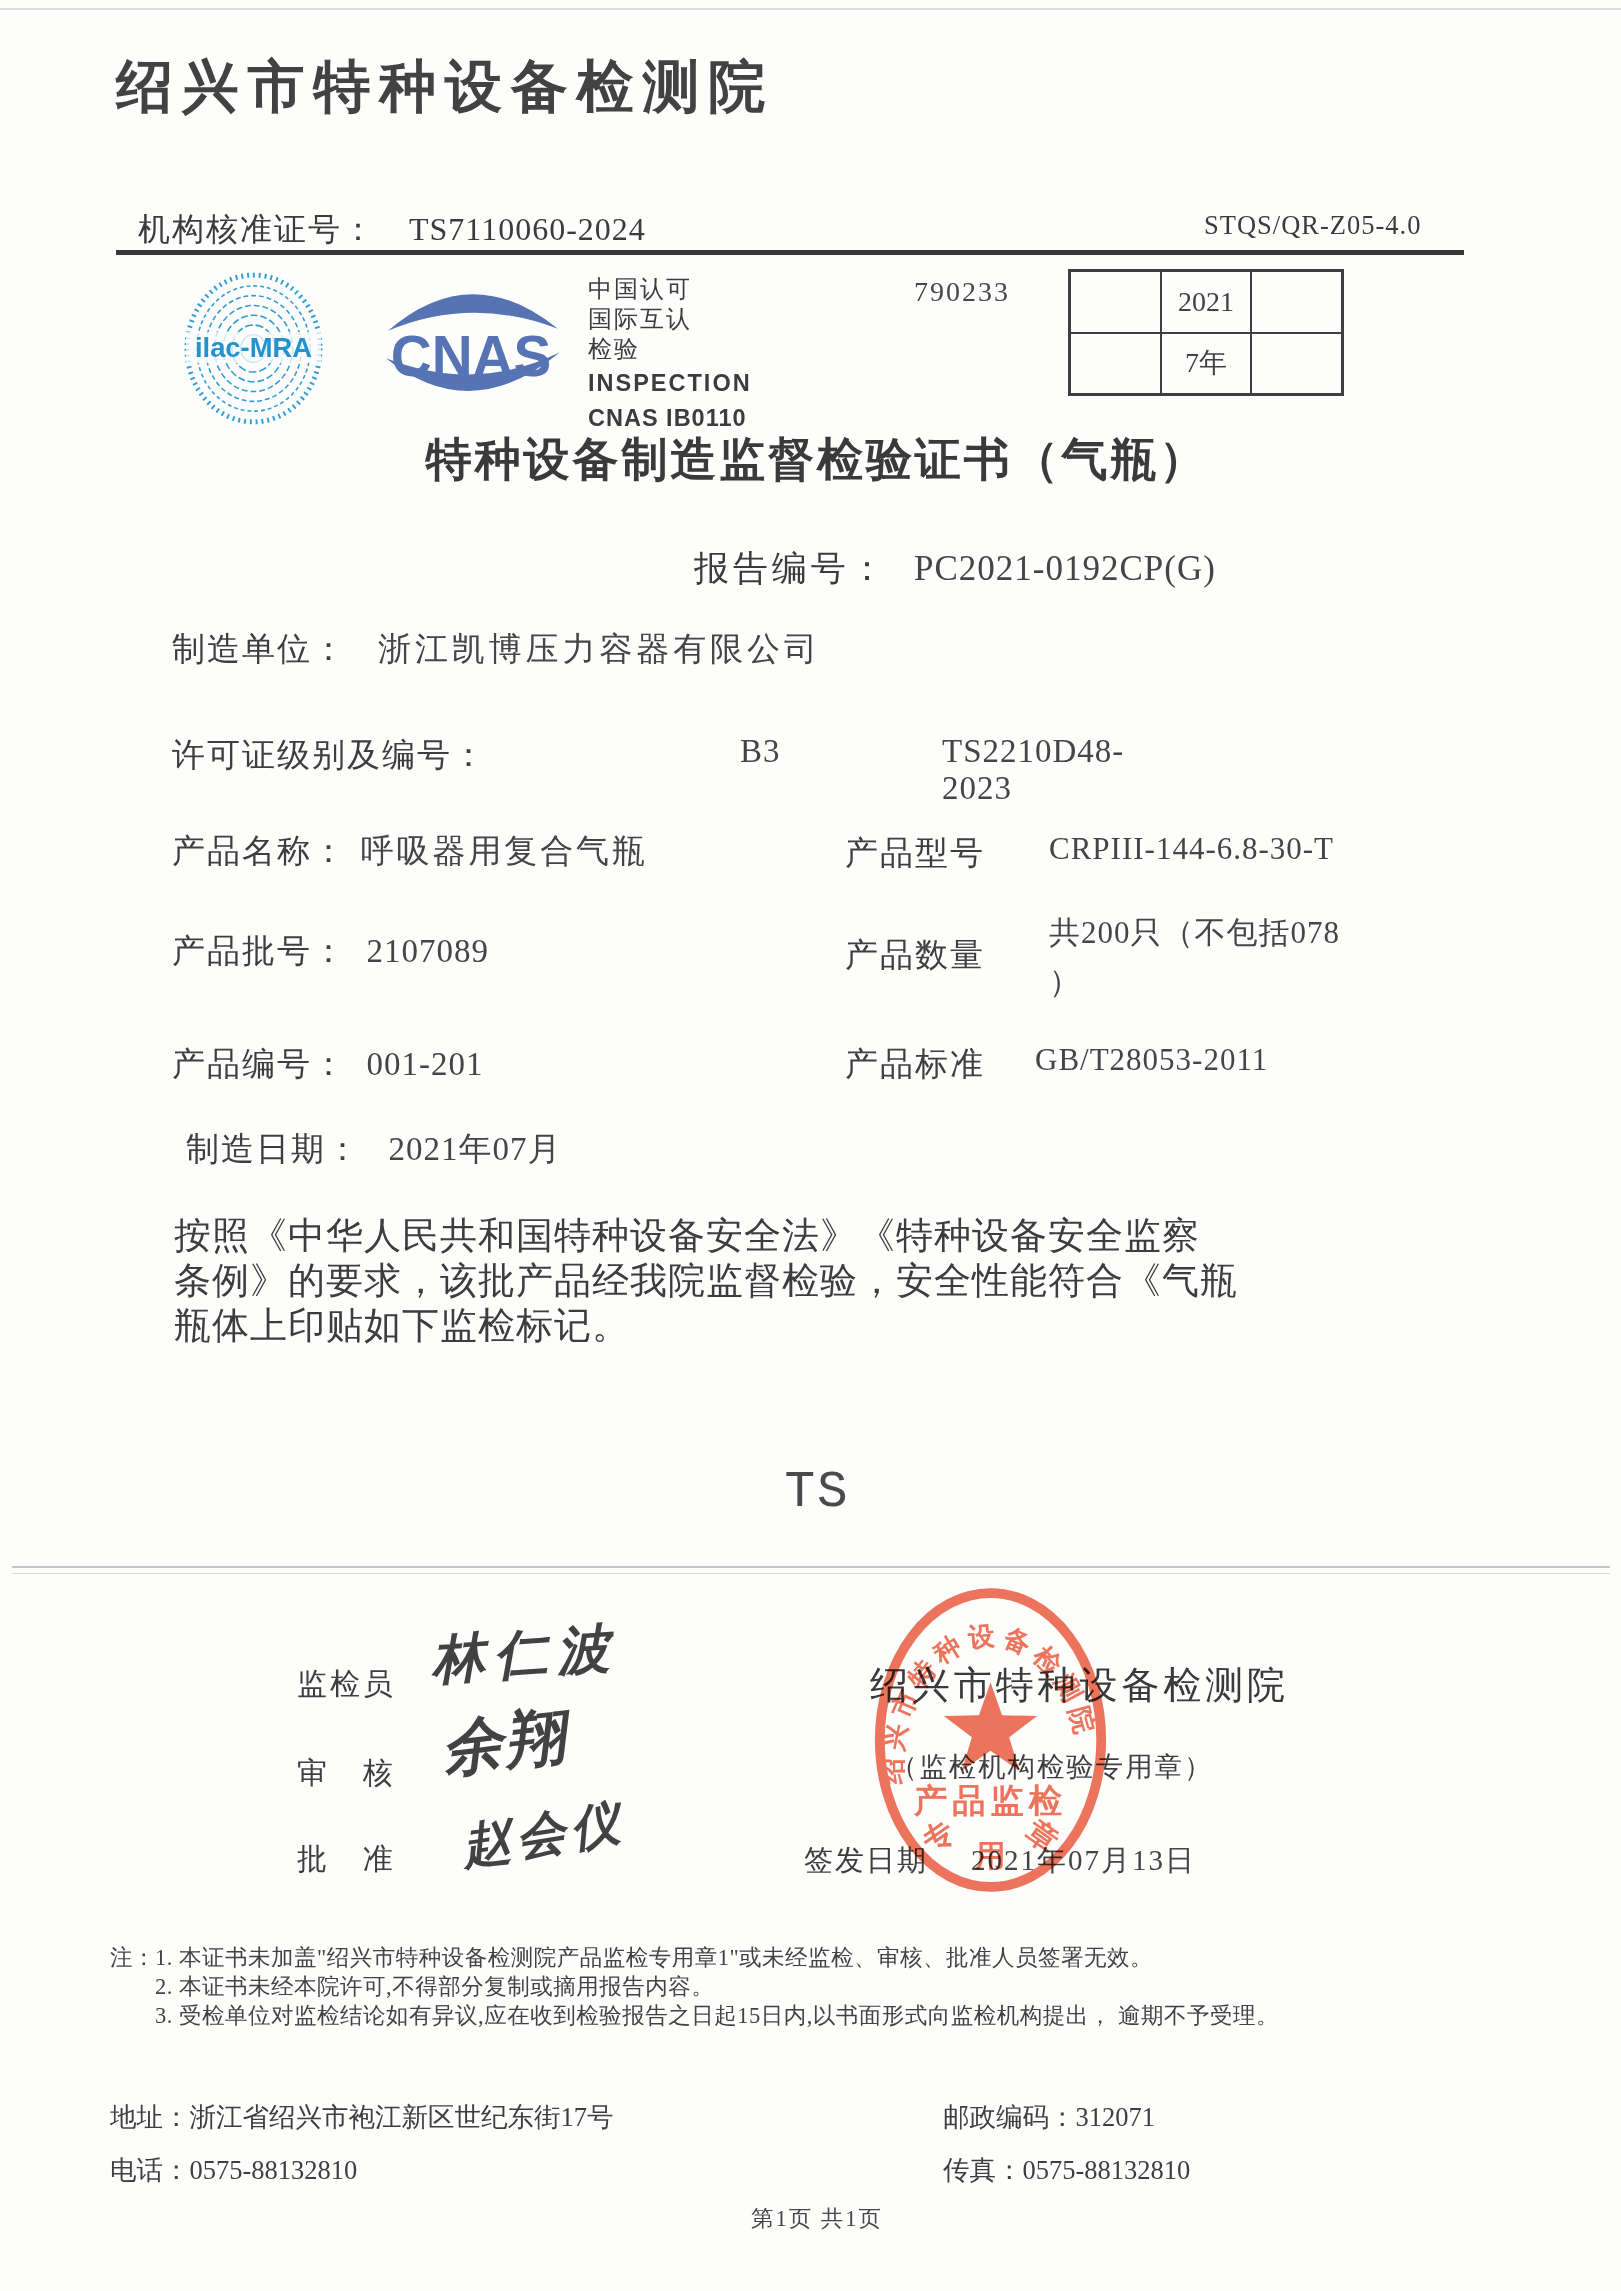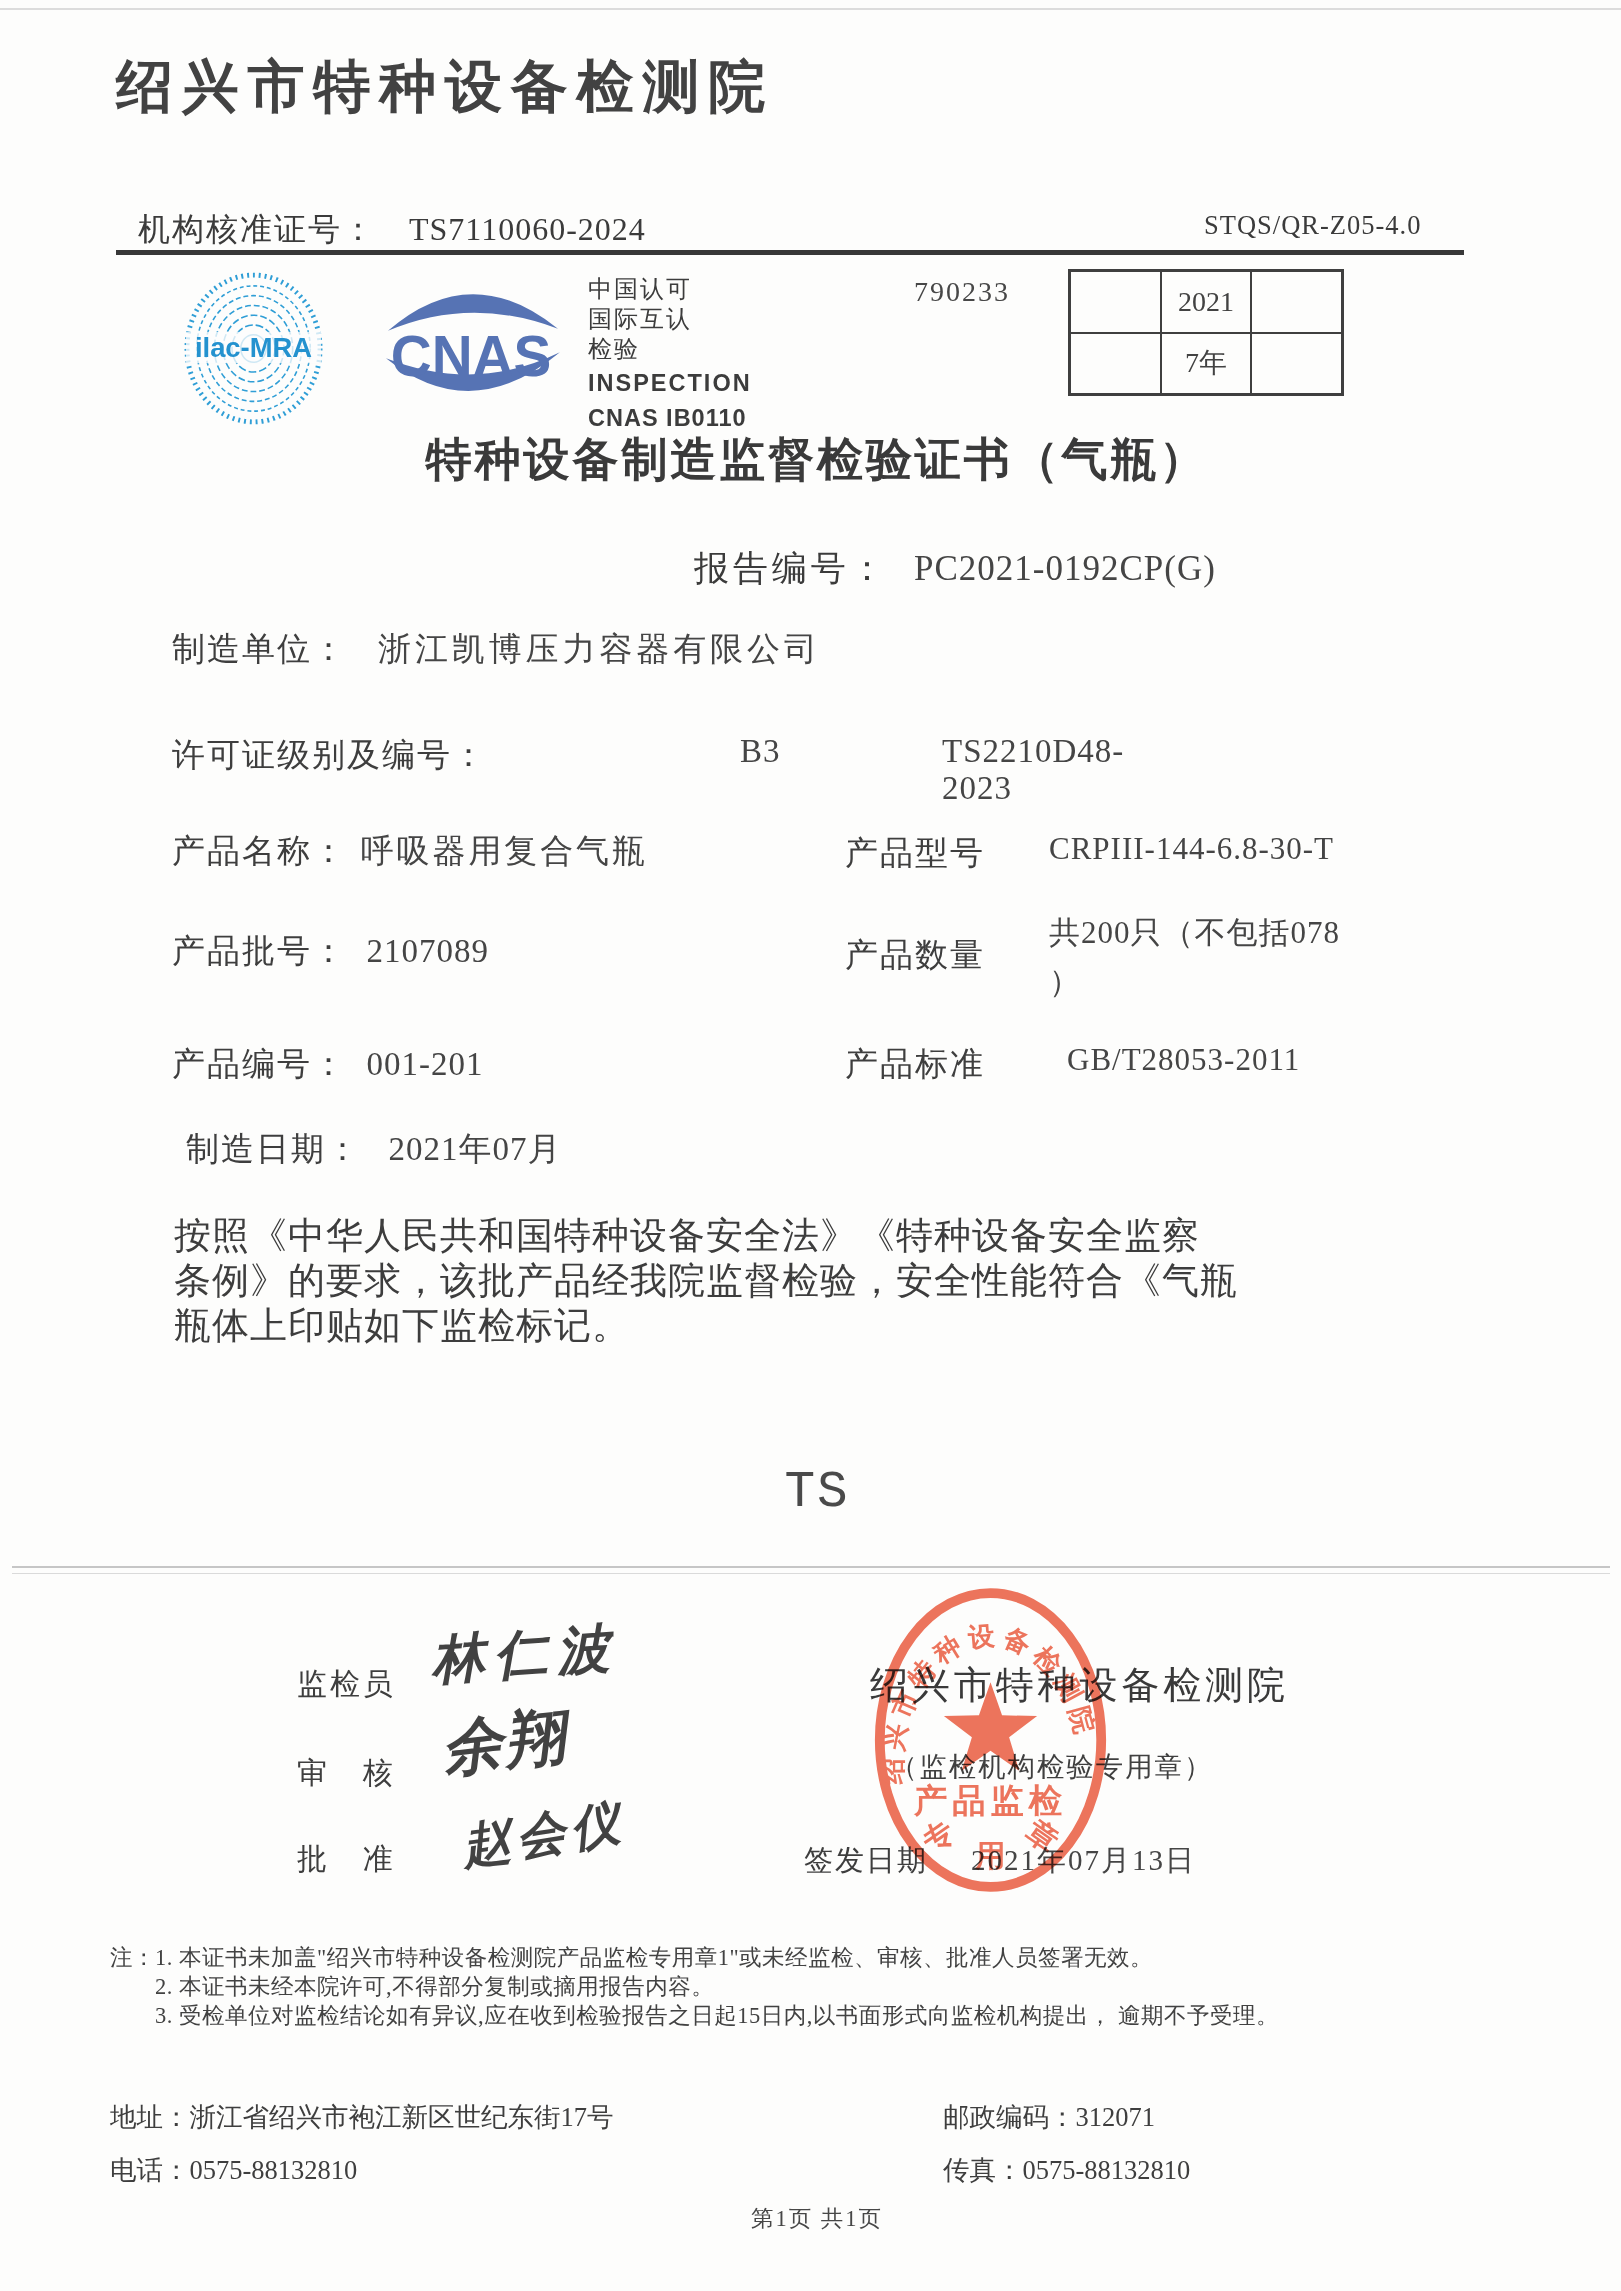--- a/index.html
+++ b/index.html
@@ -53,21 +53,21 @@
   .p-name-l .val{margin-left:13.7px;letter-spacing:2.9px;}
   .p-model-l{top:831px;left:845px;}
   .p-model-v{top:831px;left:1049px;font-size:31px;}
   .p-batch-l{top:929px;left:172px;}
   .p-batch-l .val{margin-left:19.6px;}
   .p-qty-l{top:933px;left:845px;}
   .p-qty-v{top:908px;left:1049px;width:392px;font-size:31px;line-height:49px;}
   .p-serial-l{top:1042px;left:172px;}
   .p-serial-l .val{margin-left:19.6px;}
   .p-std-l{top:1042px;left:845px;}
-  .p-std-v{top:1042px;left:1035px;font-size:31px;margin-left:32px;}
+  .p-std-v{top:1042px;left:1035px;font-size:31px;}
   .p-date-l{top:1127px;left:186px;}
   .p-date-l .val{margin-left:27.4px;}
 
   
   .statement{top:1213px;left:174px;width:1274px;font-size:37px;line-height:45px;color:#3d3d3d;letter-spacing:1px;}
   .ts-mark{top:1464px;left:0;width:100%;text-align:center;font-size:51px;font-weight:500;color:#4a4a4a;font-family:"Liberation Mono","DejaVu Sans Mono",monospace;letter-spacing:2px;}
   .rule-light{top:1566px;left:11.8px;width:1598px;height:4.9px;border-top:2px solid #c6c6c6;border-bottom:1px solid #dadada;}
 
   
   .sig-label{font-size:30px;letter-spacing:2.9px;color:#3e3e3e;}

